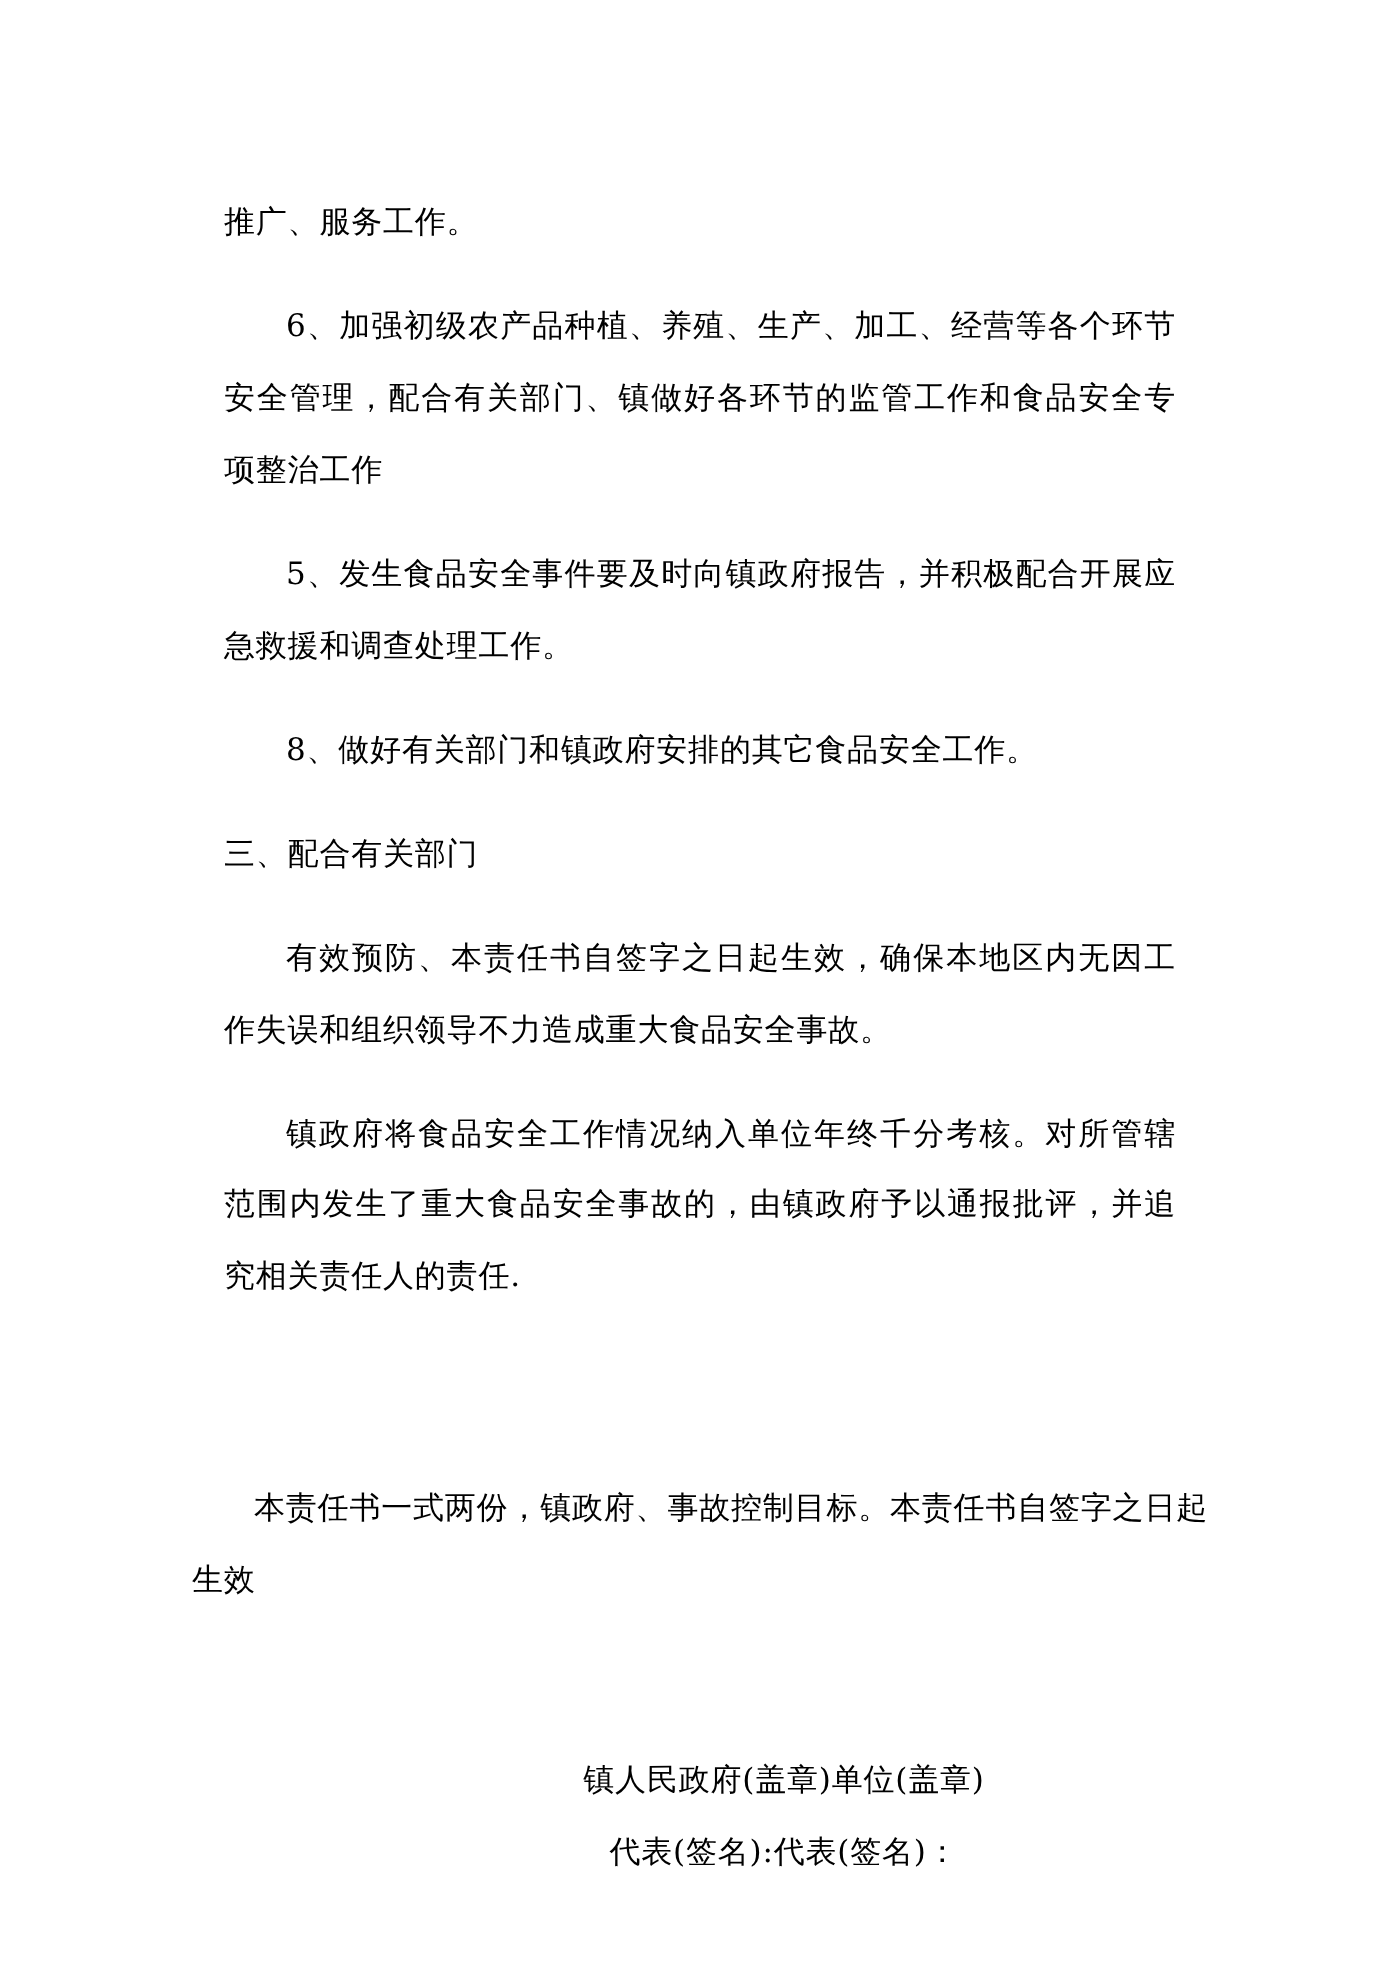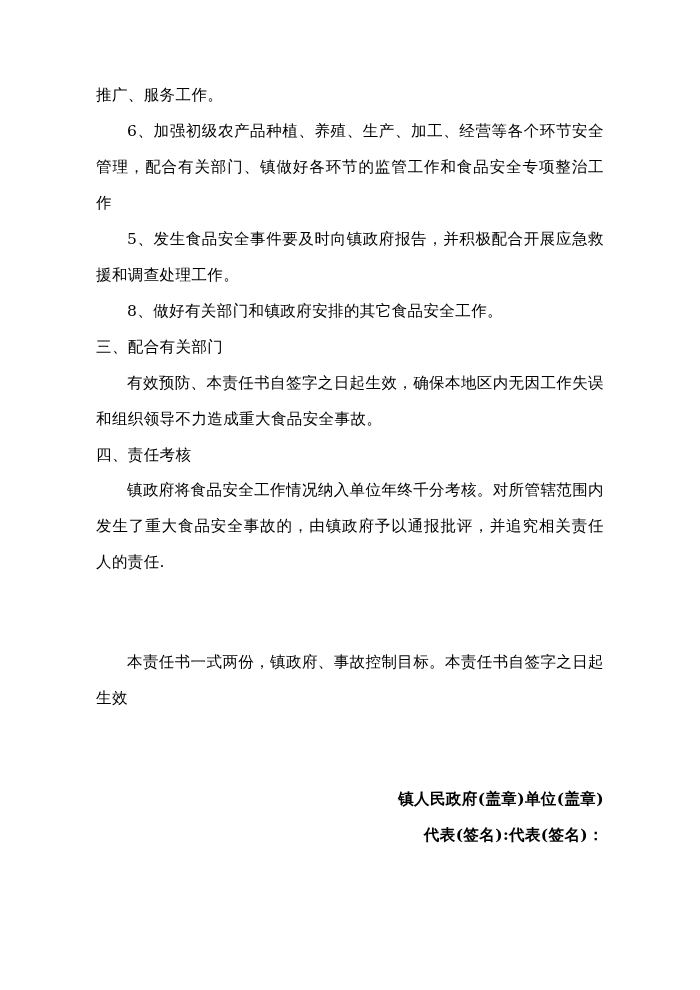--- a/index.html
+++ b/index.html
@@ -23,41 +23,40 @@
     padding: 78px 96px 0 96px;
   }
   .doc-body {
     font-size: 15.5px;
     line-height: 2.32;
     letter-spacing: 0.4px;
     text-align: justify;
     text-justify: inter-ideograph;
   }
   .para {
-    margin: 0;
+    margin: 16px;
     text-indent: 2em;
   }
   .para.noindent {
     text-indent: 0;
   }
   .para.heading {
     text-indent: 0;
   }
   .spacer-block {
     height: 64px;
   }
   .sign-block {
     margin-top: 0;
   }
   .sign-line {
     margin: 0;
-    text-align: right;
+    text-align: center;
     padding-left: 84px;
     line-height: 2.32;
-    font-weight: bold;
   }
   .sign-line.second {
     padding-left: 84px;
   }
   .closing {
     margin: 0;
     text-indent: 2em;
   }
 </style>
 </head>
@@ -65,21 +64,20 @@
 
 <div class="page">
   <div class="doc-body">
 
     <p class="para noindent">推广、服务工作。</p>
     <p class="para">6、加强初级农产品种植、养殖、生产、加工、经营等各个环节安全管理，配合有关部门、镇做好各环节的监管工作和食品安全专项整治工作</p>
     <p class="para">5、发生食品安全事件要及时向镇政府报告，并积极配合开展应急救援和调查处理工作。</p>
     <p class="para">8、做好有关部门和镇政府安排的其它食品安全工作。</p>
     <p class="para heading">三、配合有关部门</p>
     <p class="para">有效预防、本责任书自签字之日起生效，确保本地区内无因工作失误和组织领导不力造成重大食品安全事故。</p>
-    <p class="para heading">四、责任考核</p>
     <p class="para">镇政府将食品安全工作情况纳入单位年终千分考核。对所管辖范围内发生了重大食品安全事故的，由镇政府予以通报批评，并追究相关责任人的责任.</p>
 
     <div class="spacer-block"></div>
 
     <p class="closing">本责任书一式两份，镇政府、事故控制目标。本责任书自签字之日起生效</p>
 
     <div class="spacer-block"></div>
 
     <div class="sign-block">
       <p class="sign-line">镇人民政府(盖章)单位(盖章)</p>

